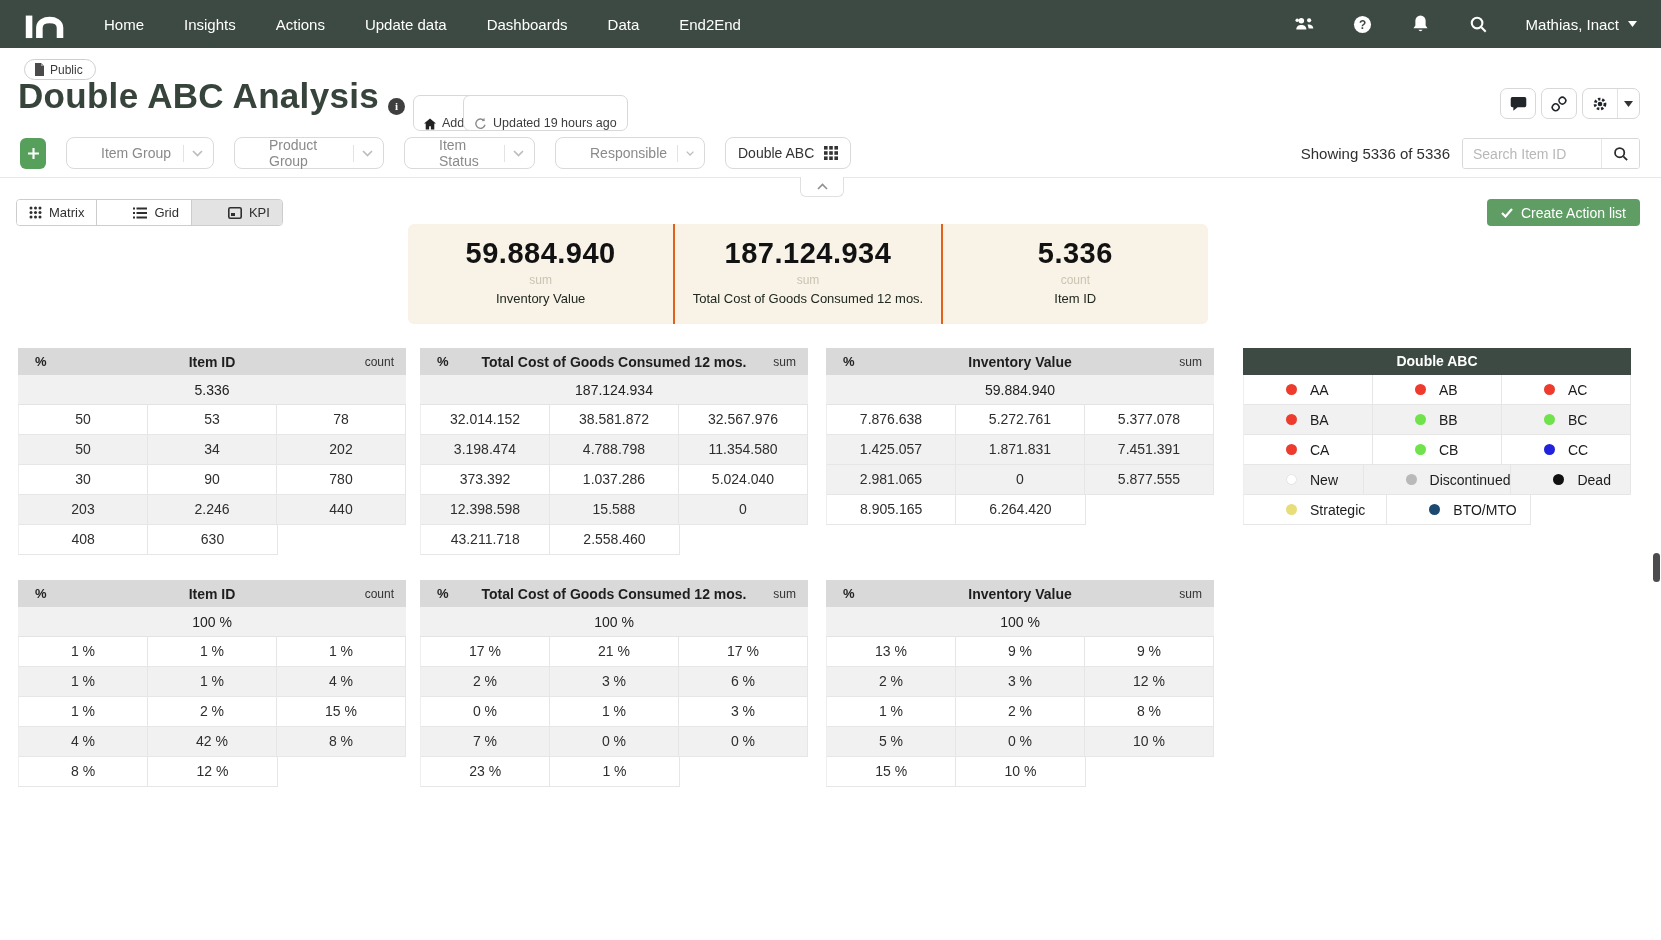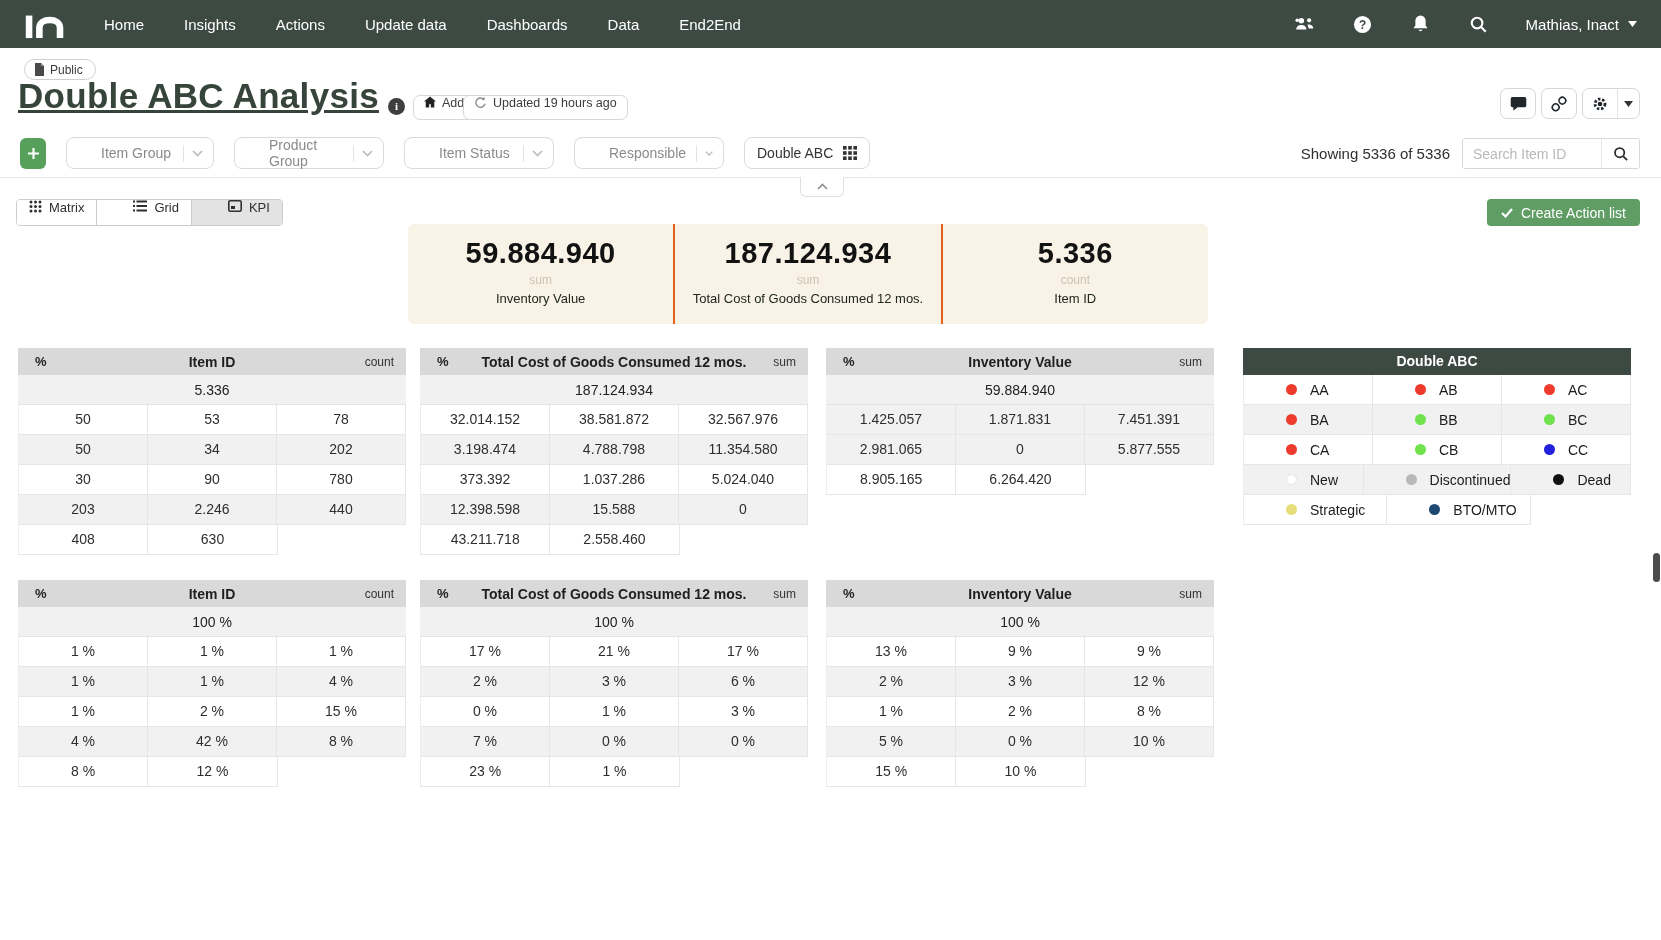--- a/index.html
+++ b/index.html
@@ -14,65 +14,65 @@
   .nav-link { color:#fff; font-size:15px; cursor:pointer; white-space:nowrap; }
   .nav-right { margin-left:auto; display:flex; align-items:center; gap:36px; }
   .nav-icon { width:22px; height:22px; display:flex; align-items:center; justify-content:center; cursor:pointer; }
   .nav-user { color:#fff; font-size:15px; display:flex; align-items:center; gap:9px; cursor:pointer; }
 
   
   .badge-public { position:absolute; top:59px; left:24px; height:21px; border:1px solid #cfcfcf;
         border-radius:11px; padding:0 12px 0 9px; display:flex; align-items:center; gap:5px;
         font-size:12px; color:#3c3c3c; background:#fff; }
   .page-title { position:absolute; top:76px; left:18px; font-size:35px; font-weight:800;
-        color:#36443b; letter-spacing:.3px;text-decoration:underline; }
+        color:#36443b; letter-spacing:.3px; }
   .info-dot { position:absolute; left:388px; top:98px; width:17px; height:17px; border-radius:50%;
         background:#3f3f3f; color:#fff; font-size:11px; font-weight:700; text-align:center;
         line-height:17px; font-family:"Liberation Serif",serif; cursor:pointer; }
-  .chip { position:absolute; top:95px; height:25px; border:1px solid #d8d8d8; border-radius:7px;
-        background:#fff; display:flex; align-items:flex-start; gap:6px; padding:0 10px;
+  .chip { position:absolute; top:95px; height:36px; border:1px solid #d8d8d8; border-radius:7px;
+        background:#fff; display:flex; align-items:flex-end; gap:6px; padding:0 10px;
         font-size:12.5px; color:#3c3c3c; cursor:pointer; }
   .chip-add { left:413px; }
   .chip-updated { left:463px; }
   .title-actions { position:absolute; top:88px; right:21px; display:flex; gap:5px; }
   .action-btn { width:36px; height:31px; border:1px solid #d8d8d8; border-radius:7px; background:#fff;
         display:flex; align-items:center; justify-content:center; cursor:pointer; }
   .action-split { width:58px; display:flex; padding:0; }
   .action-split .half { flex:1; display:flex; align-items:center; justify-content:center; height:100%; }
   .action-split .half + .half { border-left:1px solid #e2e2e2; flex:0 0 22px; }
 
   
   .filters { position:absolute; top:137px; left:20px; display:flex; gap:20px; align-items:center; }
   .btn-plus { width:26px; height:31px; background:#57a05c; border-radius:6px; display:flex;
         align-items:center; justify-content:center; cursor:pointer; }
   .dd { height:32px; border:1px solid #dadada; border-radius:8px; background:#fff; display:flex;
         align-items:center; padding:0 10px 0 14px; font-size:14px; color:#8a8a8a; cursor:pointer; }
   .dd-label { flex:1;margin-left:20px; }
   .dd-sep { width:1px; height:17px; background:#e3e3e3; margin:0 8px 0 10px; }
   .dd-itemgroup { width:148px; } .dd-productgroup { width:150px; }
-  .dd-itemstatus { width:150px; } .dd-responsible { width:150px; }
+  .dd-itemstatus { width:131px; } .dd-responsible { width:150px; }
   .dd-doubleabc { color:#333; font-weight:500; gap:10px; padding:0 12px; }
   .filters-right { position:absolute; top:138px; right:21px; display:flex; align-items:center; gap:12px; }
   .showing { font-size:15px; color:#2f2f2f; }
   .search-group { display:flex; height:31px; border:1px solid #d9d9d9; border-radius:3px; overflow:hidden; background:#fff; }
   .search-group input { width:138px; border:none; outline:none; padding:0 10px; font-size:14px;
         font-family:"Liberation Sans",sans-serif; color:#333; }
   .search-group input::placeholder { color:#b8b8b8; }
   .search-btn { width:38px; border-left:1px solid #e6e6e6; display:flex; align-items:center;
         justify-content:center; background:#fff; cursor:pointer; }
 
   .rule { position:absolute; top:177px; left:0; width:1661px; height:1px; background:#e7e7e7; }
   .collapse-tab { position:absolute; top:177px; left:800px; width:44px; height:20px; background:#fff;
         border:1px solid #e0e0e0; border-top:none; border-radius:0 0 6px 6px; display:flex;
         align-items:center; justify-content:center; cursor:pointer; }
 
   
   .toggles { position:absolute; top:199px; left:16px; display:flex; border:1px solid #cdcdcd;
         border-radius:4px; overflow:hidden; height:27px; background:#fff; }
-  .toggle { display:flex; align-items:flex-start; gap:7px; padding:0 12px; font-size:13px; color:#2f2f2f;
+  .toggle { display:flex; align-items:center; gap:7px; padding:0 12px; font-size:13px; color:#2f2f2f;
         cursor:pointer; background:#fff; }
   .toggle + .toggle { border-left:1px solid #cdcdcd;padding-left:36px; }
   .toggle.active { background:#e3e3e3; }
   .btn-create { position:absolute; top:199px; right:21px; height:27px; padding:0 14px;
         background:#5f9d64; color:#fff; font-size:14px; border-radius:4px; display:flex;
         align-items:center; gap:8px; cursor:pointer; }
 
   
   .kpi-strip { position:absolute; top:224px; left:408px; width:800px; height:100px;
         background:#f8f2e7; border-radius:6px; display:flex; }
@@ -430,20 +430,25 @@
 </div>
 
 <div class="vtable row1 tx3">
   <div class="t-header">
     <span class="t-pct">%</span>
     <span class="t-title">Inventory Value</span>
     <span class="t-agg">sum</span>
   </div>
   <div class="t-total">59.884.940</div>
   <div>
+      <div class="t-row">
+        <div class="t-cell">7.876.638</div>
+        <div class="t-cell">5.272.761</div>
+        <div class="t-cell">5.377.078</div>
+      </div>
       <div class="t-row alt">
         <div class="t-cell">1.425.057</div>
         <div class="t-cell">1.871.831</div>
         <div class="t-cell">7.451.391</div>
       </div>
       <div class="t-row alt">
         <div class="t-cell">2.981.065</div>
         <div class="t-cell">0</div>
         <div class="t-cell">5.877.555</div>
       </div>

